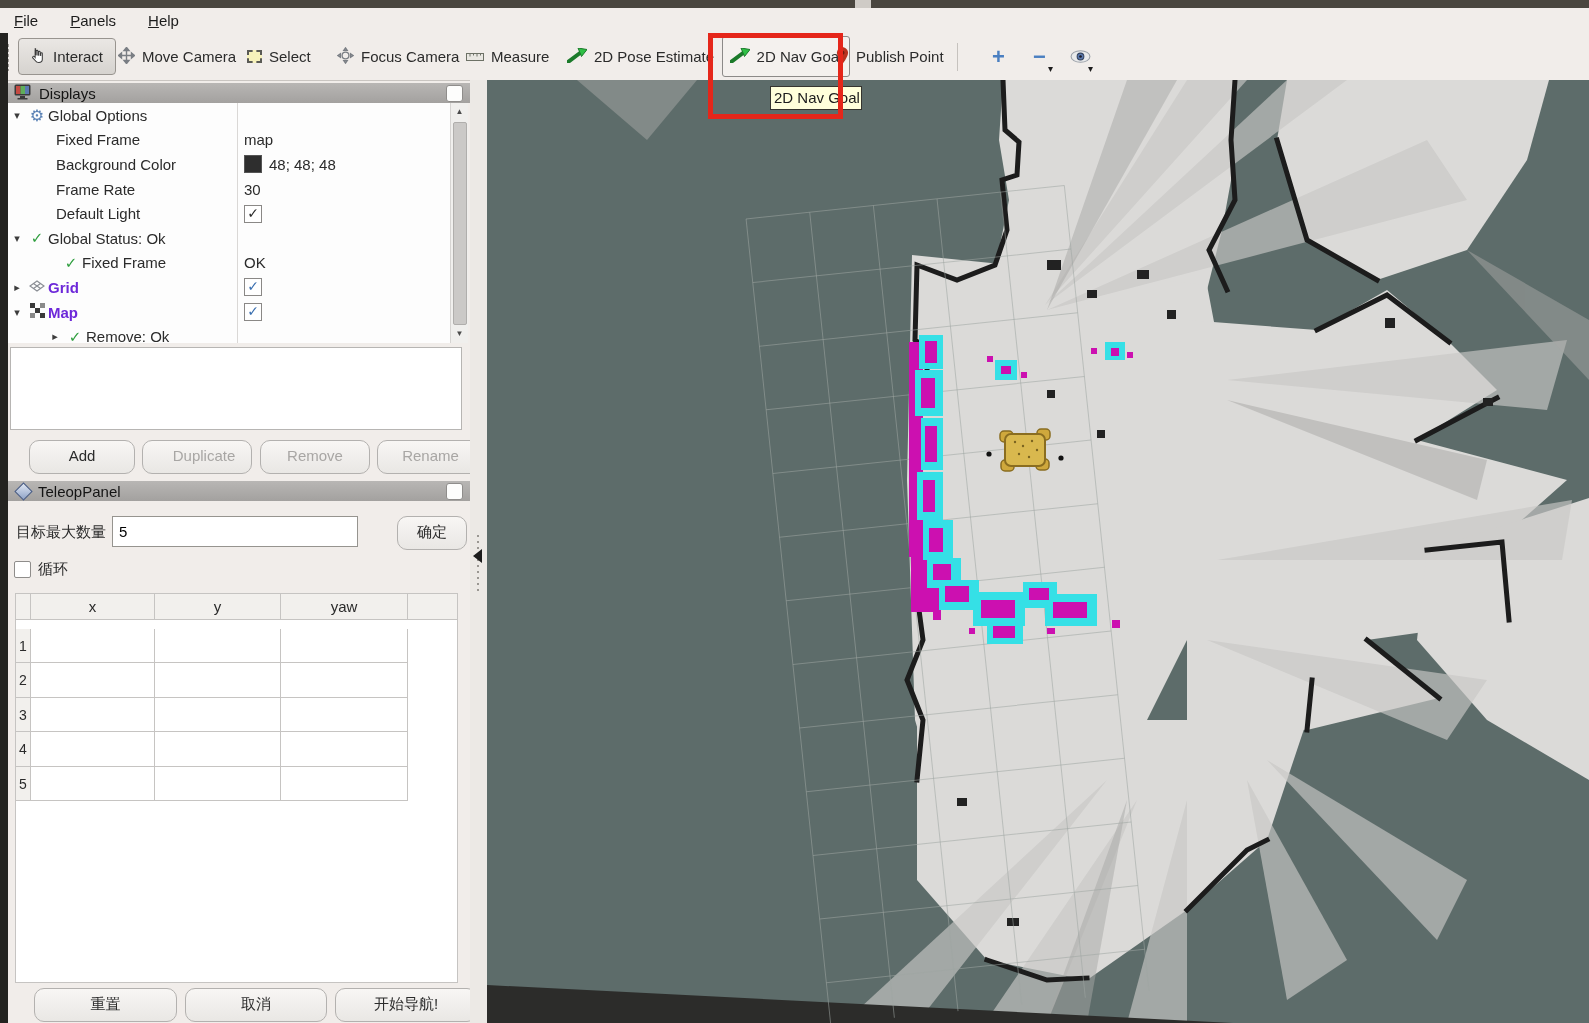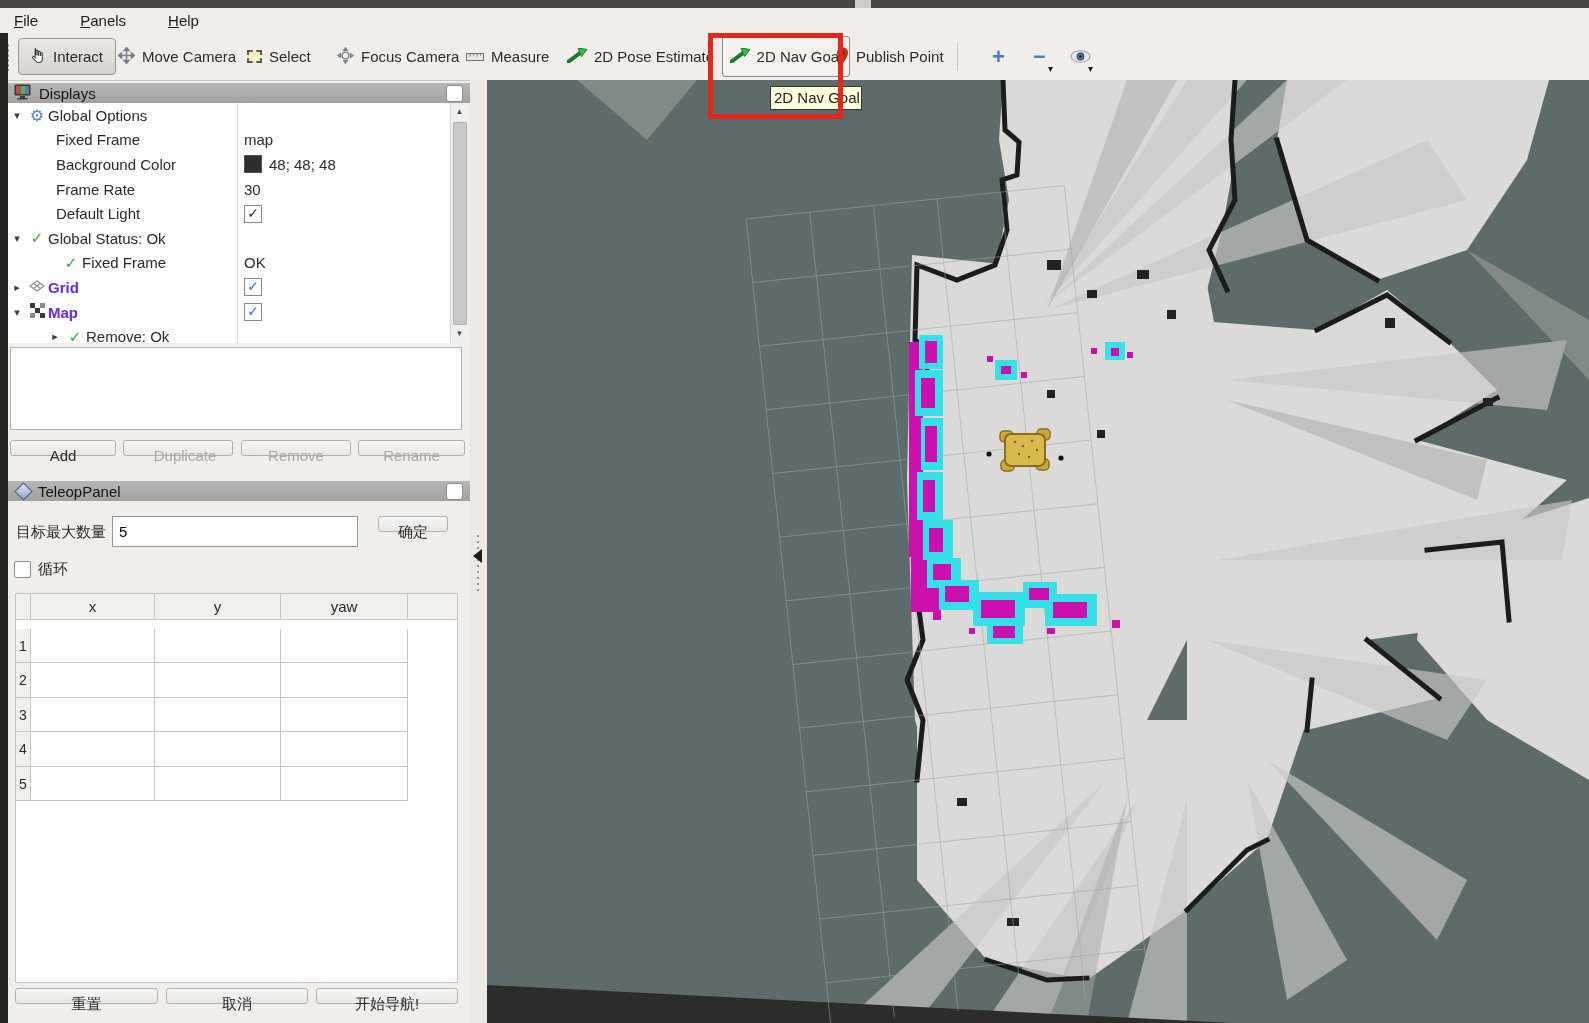--- a/index.html
+++ b/index.html
@@ -2,21 +2,21 @@
 <html><head>
 <meta charset="utf-8">
 <style>
   html,body{margin:0;padding:0;}
   #app{position:relative;width:1589px;height:1023px;background:#f1edea;overflow:hidden;
        font-family:"Liberation Sans","DejaVu Sans",sans-serif;font-size:15px;color:#2b2b2b;}
   .abs{position:absolute;}
   
   .top-strip{left:0;top:0;width:1589px;height:8px;background:#4a463f;}
   .top-frag{left:855px;top:0;width:16px;height:8px;background:#cfcbc6;}
-  .menubar{left:0;top:8px;width:1589px;height:25px;display:flex;align-items:center;gap:42px;padding-left:14px;box-sizing:border-box;}
+  .menubar{left:0;top:8px;width:1589px;height:25px;display:flex;align-items:center;gap:32px;padding-left:14px;box-sizing:border-box;}
   .menu-item{display:inline-block;color:#1c1c1c;}
   .menu-item::first-letter{text-decoration:underline;}
   
   .toolbar{left:0;top:33px;width:1589px;height:47px;border-bottom:1px solid #c9c5c1;background:#f1edea;}
   .tb-handle{left:6px;top:10px;width:5px;height:28px;
      background-image:radial-gradient(#9a9792 1px,transparent 1.2px);background-size:4px 5px;}
   .tool{position:absolute;top:0;height:47px;display:flex;align-items:center;gap:7px;color:#2b2b2b;white-space:nowrap;}
   .tool-btn-active{top:5px;height:35px;border:1px solid #98948f;border-radius:4px;
      background:linear-gradient(#eae7e4,#d6d3cf);padding:0 12px 0 10px;}
   .tool-btn-hover{top:3px;height:39px;border:1px solid #8c8a88;border-radius:3px;background:#f4f1ee;justify-content:center;}
@@ -59,22 +59,22 @@
   .cb-blue{color:#3a6fb0;} .cb-dark{color:#2b2b2b;}
   .swatch{width:16px;height:16px;background:#2e2e2e;border:1px solid #555;}
   
   .scrollbar{left:450px;top:103px;width:18px;height:240px;background:#f0efed;border-left:1px solid #d6d4d2;box-sizing:border-box;}
   .sb-btn{position:absolute;left:0;width:17px;height:18px;text-align:center;font-size:8px;color:#4a4a4a;line-height:18px;}
   .sb-up{top:0;} .sb-down{bottom:0;}
   .sb-thumb{position:absolute;left:2px;top:19px;width:12px;height:201px;background:#cbc9c7;
      border:1px solid #b0aeac;border-radius:2px;}
   
   .desc-box{left:10px;top:347px;width:452px;height:83px;background:#fff;border:1px solid #b7b5b3;box-sizing:border-box;}
-  .btn{border:1px solid #b3b1af;border-radius:3px;background:linear-gradient(#f8f6f4,#e9e7e4);
-     text-align:center;line-height:29px;height:16px;box-sizing:border-box;color:#2b2b2b;}
+  .btn{border:1px solid #b3b1af;border-radius:10px;background:linear-gradient(#f8f6f4,#e9e7e4);
+     text-align:center;line-height:29px;height:34px;box-sizing:border-box;color:#2b2b2b;margin-left:19px;}
   .btn.disabled{color:#a8a6a4;}
   
   .goal-input{left:112px;top:516px;width:246px;height:31px;border:1px solid #96948f;background:#fff;
      font-size:15px;padding-left:6px;box-sizing:border-box;font-family:inherit;}
   .loop-cb{left:14px;top:561px;width:15px;height:15px;border:1px solid #8f8d8b;background:#fff;border-radius:2px;}
   .ttable{left:15px;top:593px;width:443px;height:390px;background:#fff;border:1px solid #c6c4c2;box-sizing:border-box;}
   .tgrid{display:grid;grid-template-columns:15px 124px 126px 127px 1fr;grid-auto-rows:34.5px;}
   .hcell{background:#f2f0ed;border-right:1px solid #c6c4c2;border-bottom:1px solid #c6c4c2;
      text-align:center;height:25px;line-height:25px;}
   .hfill{background:#f2f0ed;border-bottom:1px solid #c6c4c2;height:25px;}

